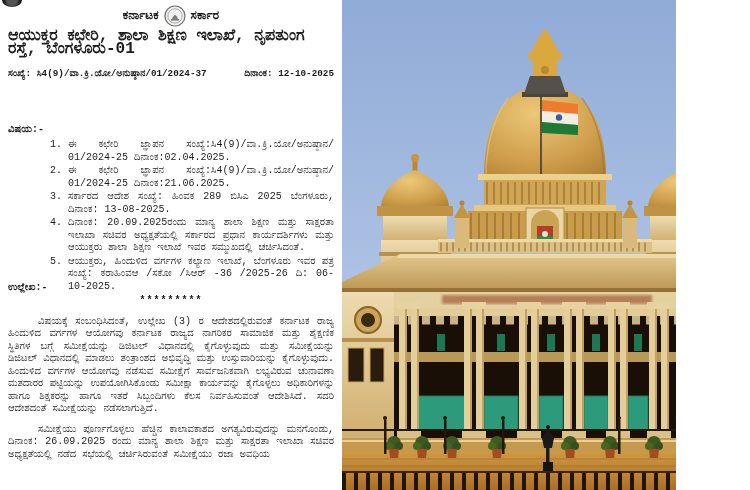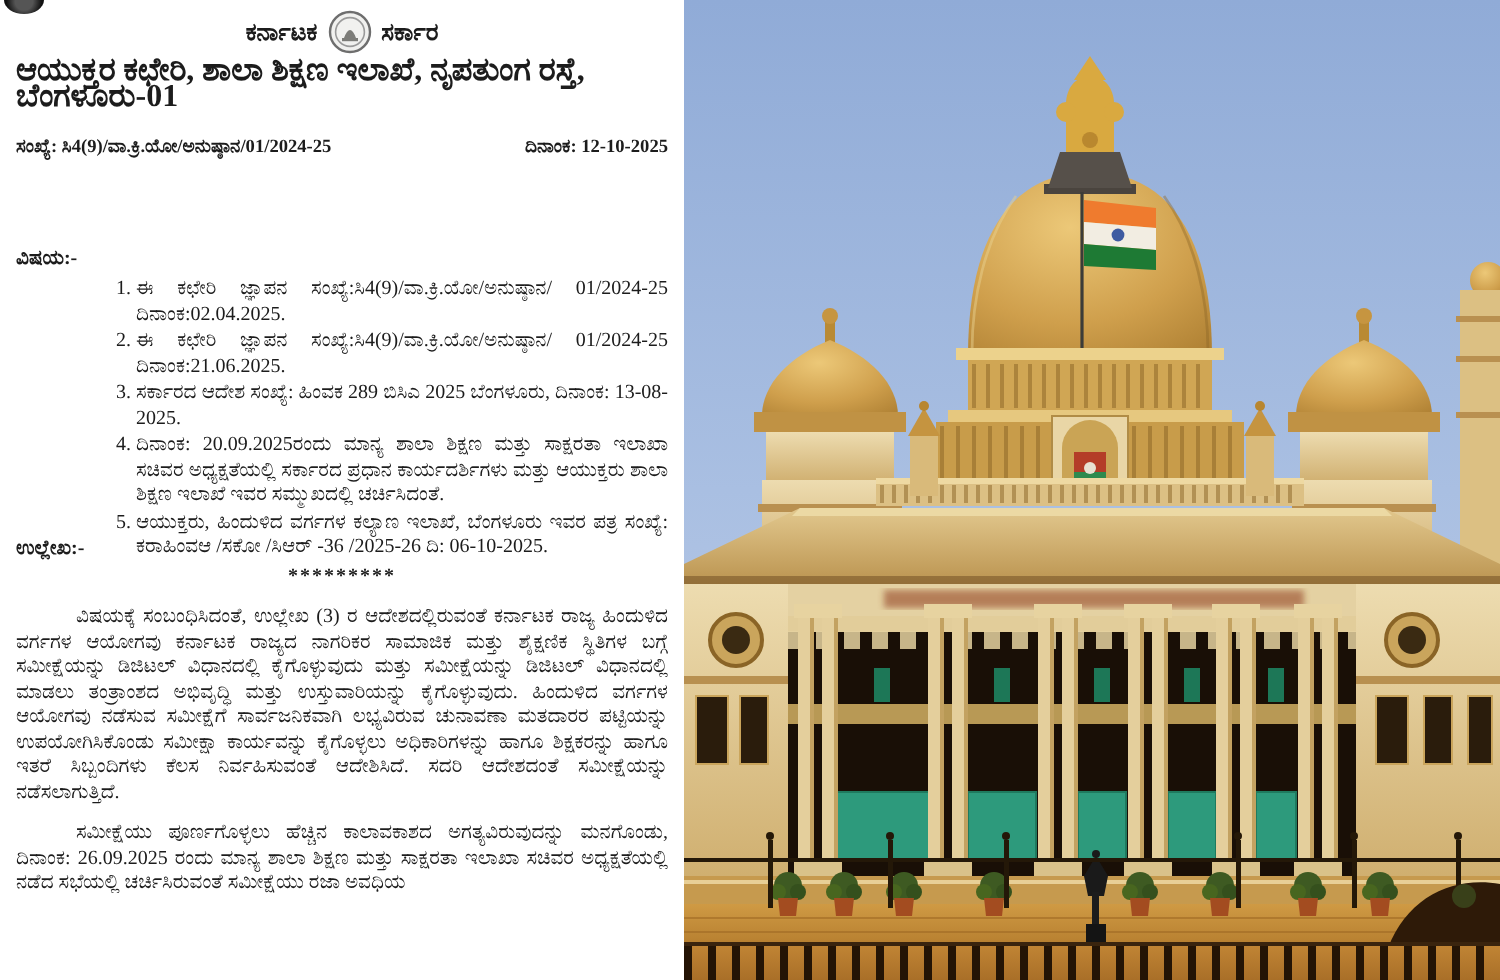--- a/index.html
+++ b/index.html
@@ -1,17 +1,17 @@
 <!DOCTYPE html>
 <html><head>
 <meta charset="utf-8">
 <style>
   html,body{margin:0;padding:0;background:#ffffff;}
-  .page{position:relative;width:750px;height:490px;background:#ffffff;overflow:hidden;
-        font-family:Liberation Serif, serif;}
+  .page{position:relative;width:676px;height:490px;background:#ffffff;overflow:hidden;
+        font-family:Liberation Mono, monospace;}
 
   
   .doc{position:absolute;left:0;top:0;width:342px;height:490px;box-sizing:border-box;
        padding:5px 8px 0 8px;color:#1c1c1c;font-size:10px;line-height:12.5px;overflow:hidden;}
   .punch-hole{position:absolute;left:2px;top:-7px;width:20px;height:14px;border-radius:50%;
        background:radial-gradient(circle at 50% 55%,#555 0 35%,#111 70%);}
   .doc-header{display:flex;align-items:center;justify-content:center;gap:5px;
        font-weight:700;font-size:12px;line-height:14px;}
   .emblem{width:22px;height:22px;flex:none;}
   .org-line2{font-weight:700;font-size:16px;margin-top:3px;}
@@ -52,21 +52,21 @@
           <path d="M8,14 Q11,6 14,14 Z" fill="#7c7c78"></path>
           <rect x="7" y="14" width="8" height="1.6" fill="#7c7c78"></rect>
         </svg>
       </span>
       <span>ಸರ್ಕಾರ</span>
     </div>
 
     <div class="org-line2">ಆಯುಕ್ತರ ಕಛೇರಿ, ಶಾಲಾ ಶಿಕ್ಷಣ ಇಲಾಖೆ, ನೃಪತುಂಗ ರಸ್ತೆ, ಬೆಂಗಳೂರು-01</div>
 
     <div class="num-row">
-      <span>ಸಂಖ್ಯೆ: ಸಿ4(9)/ವಾ.ಕ್ರಿ.ಯೋ/ಅನುಷ್ಠಾನ/01/2024-25</span>
+      <span>ಸಂಖ್ಯೆ: ಸಿ4(9)/ವಾ.ಕ್ರಿ.ಯೋ/ಅನುಷ್ಠಾನ/01/2024-37</span>
       <span>ದಿನಾಂಕ: 12-10-2025</span>
     </div>
 
 
     <div class="subject">
       <span class="lbl">ವಿಷಯ:-</span>
     </div>
 
     <div class="refs">
       <span class="lbl">ಉಲ್ಲೇಖ:-</span>

